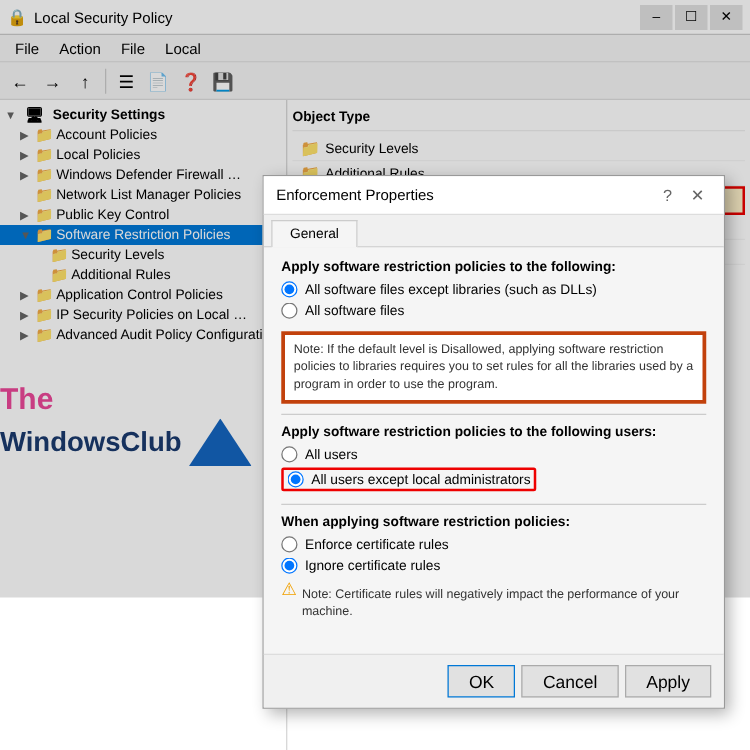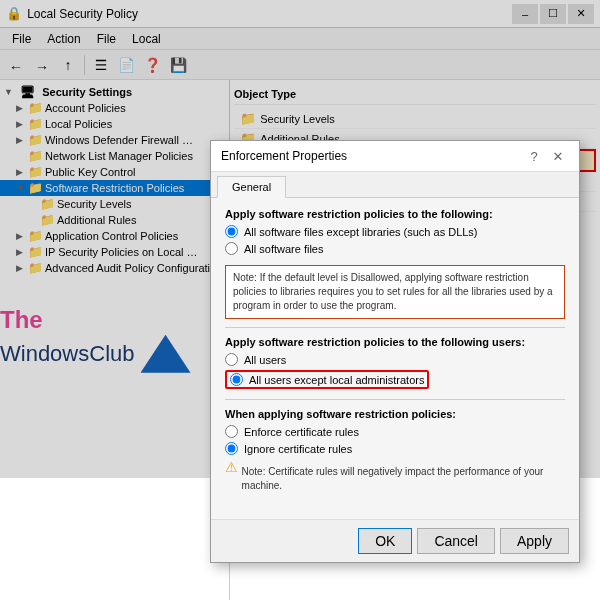--- a/index.html
+++ b/index.html
@@ -55,21 +55,21 @@
     .dialog-tabs { display: flex; background: #f0f0f0; border-bottom: 1px solid #ccc; padding: 4px 6px 0; }
     .dialog-tab { padding: 4px 14px; background: #e0e0e0; border: 1px solid #ccc; border-bottom: none; font-size: 11px; cursor: pointer; margin-right: 2px; }
     .dialog-tab.active { background: #f5f5f5; border-bottom: 1px solid #f5f5f5; z-index: 1; margin-bottom: -1px; }
 
     
     .dialog-content { padding: 10px 14px; background: #f5f5f5; }
     .dialog-section { margin-bottom: 10px; }
     .dialog-section-title { font-size: 11px; font-weight: bold; margin-bottom: 5px; }
     .radio-option { display: flex; align-items: center; margin-bottom: 4px; font-size: 11px; cursor: pointer; }
     .radio-option input[type="radio"] { margin-right: 6px; }
-    .dialog-note { font-size: 10px; color: #333; background: #fff; border: 1px solid #c2410c; padding: 5px 7px; margin: 6px 0; line-height: 1.4; }
+    .dialog-note { font-size: 10px; color: #333; background: #fff; border: 3px solid #c2410c; padding: 5px 7px; margin: 6px 0; line-height: 1.4; }
     .dialog-divider { border: none; border-top: 1px solid #ccc; margin: 8px 0; }
 
     
     .dialog-footer { display: flex; justify-content: flex-end; gap: 5px; padding: 8px 10px; background: #f0f0f0; border-top: 1px solid #ddd; }
     .dialog-footer-btn { padding: 4px 16px; font-size: 14px; border: 1px solid #aaa; background: #e1e1e1; cursor: pointer; min-width: 50px; }
     .dialog-footer-btn.default { border-color: #0078d7; }
 
     
     .warn-icon { color: #f0a000; font-size: 14px; margin-right: 4px; }
   </style>
@@ -165,21 +165,21 @@
     </div>
     <div class="tree-item indent-1">
       <span class="tree-arrow">▶</span>
       <span class="folder-img">📁</span>
       <span style="margin-left:2px;">Advanced Audit Policy Configuration</span>
     </div>
 
     <div class="watermark" style="position:relative;margin-top:30px;left:0;bottom:0;">
       <div style="font-size:24px;font-weight:bold;color:#ec4899;">The</div>
       <div style="display:flex;align-items:center;">
-        <span style="font-size:22px;font-weight:normal;color:#1a3a6e;">WindowsClub</span>
+        <span style="font-size:22px;font-weight:bold;color:#1a3a6e;">WindowsClub</span>
         <div style="width:50px;height:38px;background:#1565c0;clip-path:polygon(0 100%,50% 0,100% 100%);display:inline-block;margin-left:6px;"></div>
       </div>
     </div>
   </div>
 
   <div class="right-panel">
     <div class="right-panel-header">Object Type</div>
     <div class="right-list-item">
       <span class="list-icon">📁</span>
       <span>Security Levels</span>

